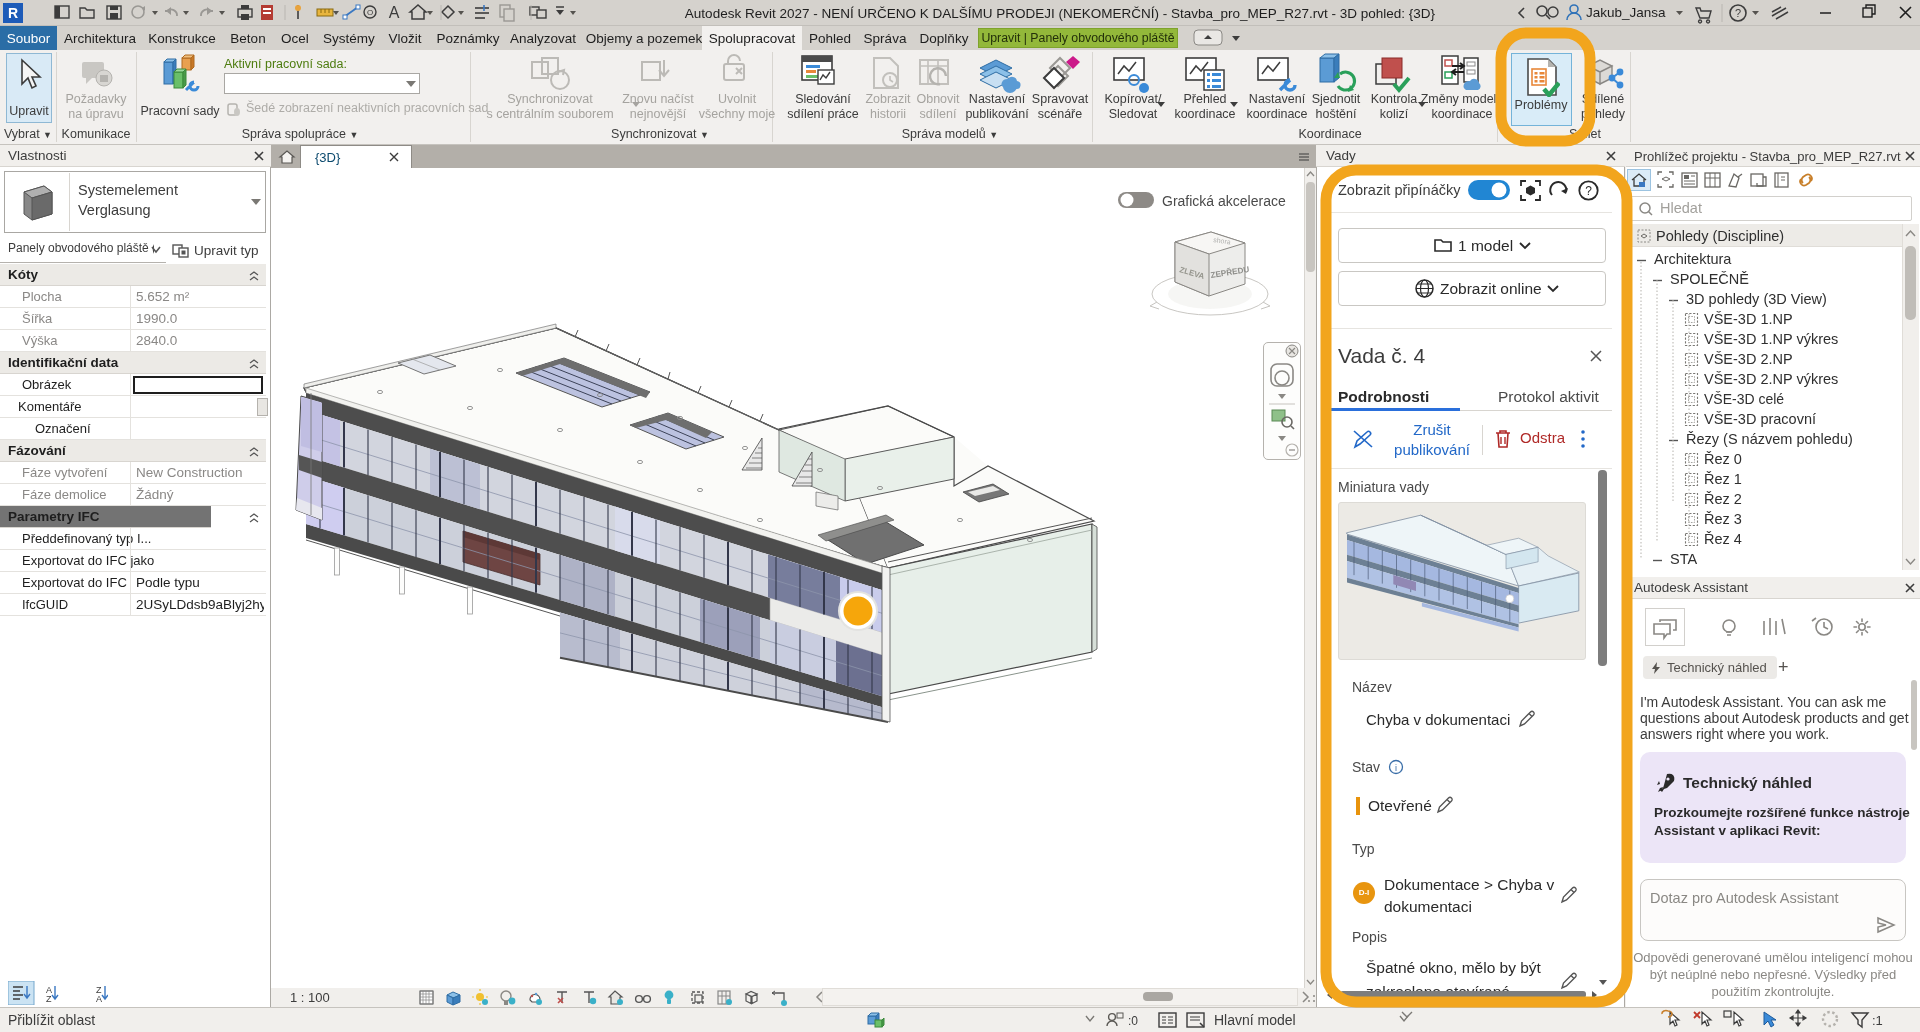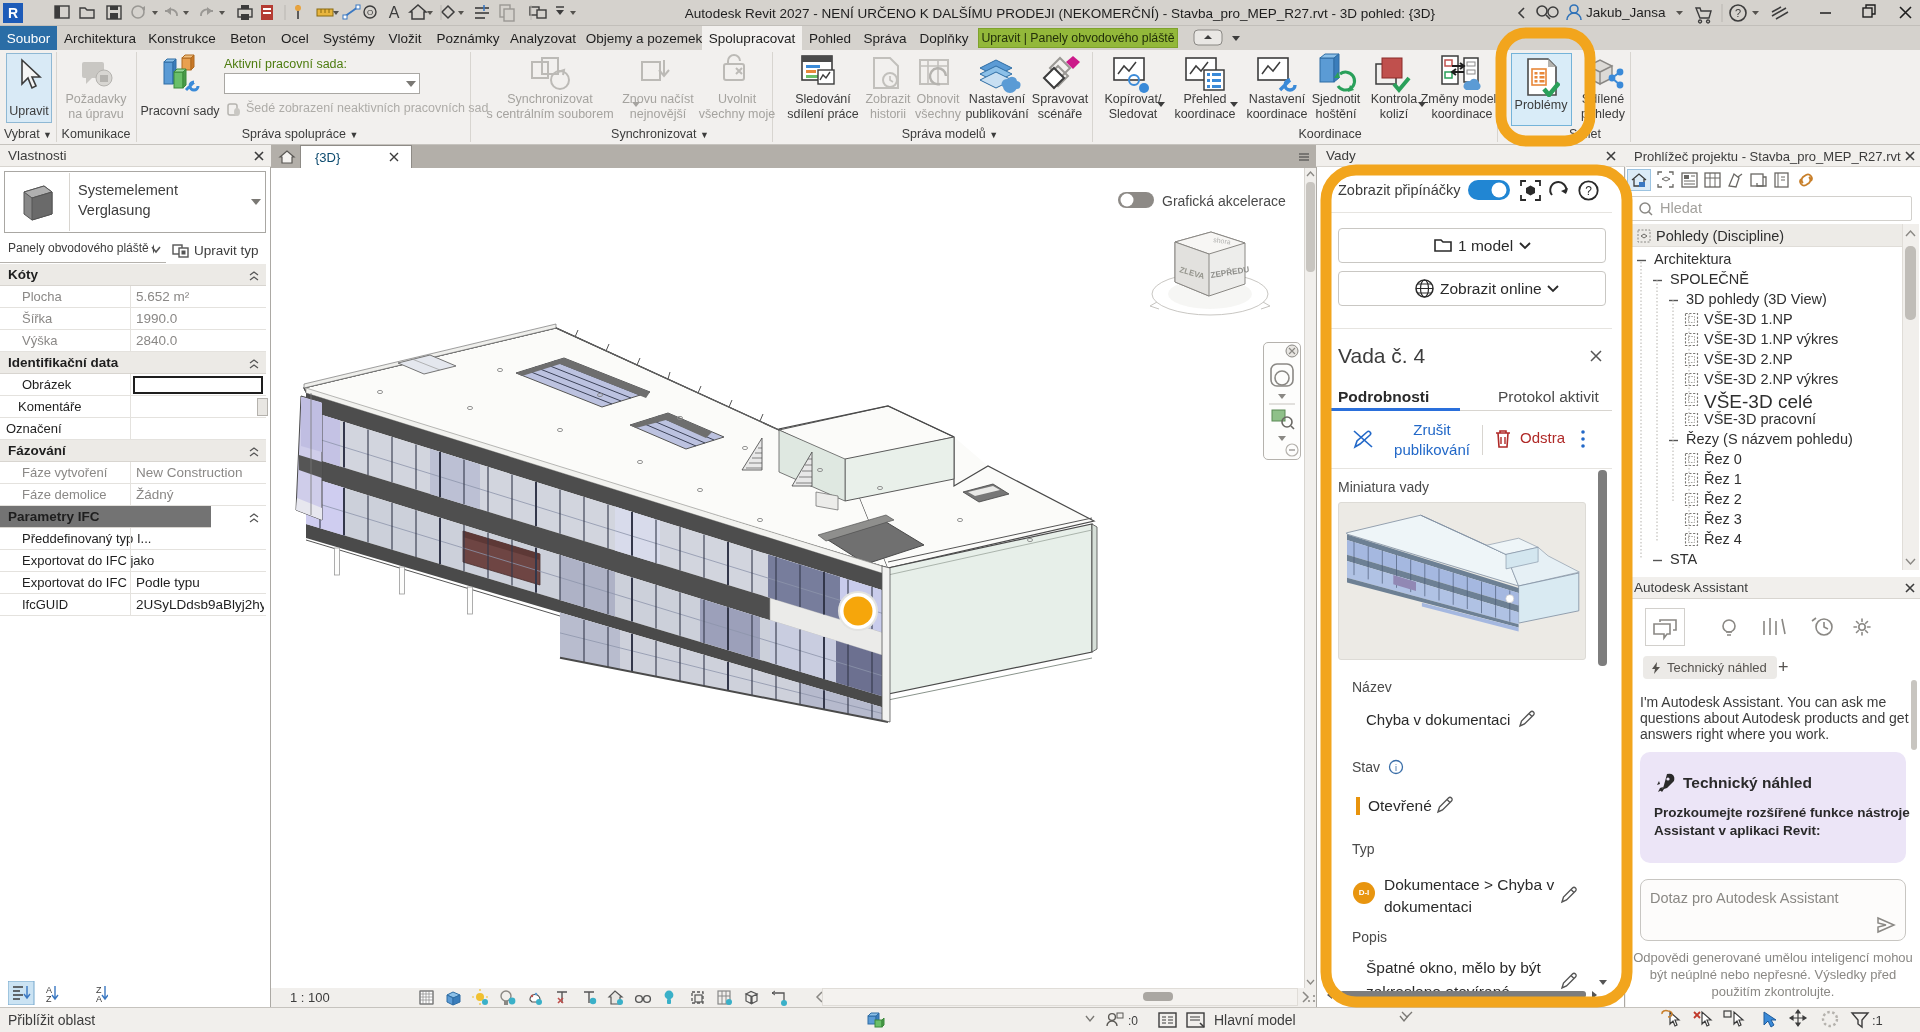--- a/index.html
+++ b/index.html
@@ -198,21 +198,21 @@
     <path d="M24,22 v4 l3,2" fill="none" stroke="#c2c0bc" stroke-width="1.6"></path>
   </svg>
 <div style="position:absolute;left:818px;top:92px;width:140px;text-align:center;font-size:12.5px;color:#a5a39f;">Zobrazit</div>
 <div style="position:absolute;left:818px;top:107px;width:140px;text-align:center;font-size:12.5px;color:#a5a39f;">historii</div>
 <svg class="abs" style="left:916px;top:54px;" width="44" height="40" viewBox="0 0 44 40">
     <rect x="4" y="6" width="28" height="24" fill="none" stroke="#c2c0bc" stroke-width="2"></rect>
     <path d="M4,12 h28 M12,6 v24 M22,6 v24" stroke="#c2c0bc" stroke-width="1.6"></path>
     <path d="M30,22 a8,8 0 1 0 -6,8" fill="none" stroke="#b5b3af" stroke-width="2.4"></path>
   </svg>
 <div style="position:absolute;left:868px;top:92px;width:140px;text-align:center;font-size:12.5px;color:#a5a39f;">Obnovit</div>
-<div style="position:absolute;left:868px;top:107px;width:140px;text-align:center;font-size:12.5px;color:#a5a39f;">všechny</div>
+<div style="position:absolute;left:868px;top:107px;width:140px;text-align:center;font-size:12.5px;color:#a5a39f;">sdílení</div>
 <svg class="abs" style="left:974px;top:54px;" width="48" height="42" viewBox="0 0 48 42">
     <path d="M6,14 l16,-8 l16,8 l-16,8 z" fill="#5b9bd5" stroke="#2e6da4"></path>
     <path d="M6,20 l16,-8 l16,8 l-16,8 z" fill="#8cc0e8" stroke="#2e6da4"></path>
     <path d="M6,26 l16,-8 l16,8 l-16,8 z" fill="#c8dff2" stroke="#2e6da4"></path>
     <circle cx="36" cy="32" r="7" fill="#5b9bd5"></circle>
     <path d="M30,34 a6,5 0 0 1 4,-9 a5,5 0 0 1 9,2 a4,4 0 0 1 -1,8 z" fill="#5b9bd5"></path>
   </svg>
 <div style="position:absolute;left:927px;top:92px;width:140px;text-align:center;font-size:12.5px;color:#3c3c3c;">Nastavení</div>
 <div style="position:absolute;left:927px;top:107px;width:140px;text-align:center;font-size:12.5px;color:#3c3c3c;">publikování</div>
 <svg class="abs" style="left:1036px;top:54px;" width="48" height="42" viewBox="0 0 48 42">
@@ -357,21 +357,21 @@
 <div style="position:absolute;left:0;top:352px;width:266px;height:22px;background:#eceae6;border-bottom:1px solid #d8d5d0;font-size:13.5px;font-weight:bold;color:#1e1e1e;padding:3px 0 0 8px;">Identifikační data</div>
 <svg class="abs" style="left:248px;top:358px;" width="12" height="12" viewBox="0 0 12 12">
     <path d="M2,5 l4,-3 l4,3 M2,10 l4,-3 l4,3" fill="none" stroke="#555" stroke-width="1.2"></path>
   </svg>
 <div style="position:absolute;left:0;top:374px;width:266px;height:22px;background:#fff;border-bottom:1px solid #e4e2de;font-size:13px;color:#1e1e1e;padding:3px 126px 0 22px;overflow:hidden;white-space:nowrap;">Obrázek</div>
 <div style="position:absolute;left:130px;top:374px;width:1px;height:22px;background:#e4e2de;"></div>
 <div style="position:absolute;left:133px;top:376px;width:130px;height:18px;background:#fff;border:2px solid #1e1e1e;"></div>
 <div style="position:absolute;left:0;top:396px;width:266px;height:22px;background:#fff;border-bottom:1px solid #e4e2de;font-size:13px;color:#1e1e1e;padding:3px 126px 0 18px;overflow:hidden;white-space:nowrap;">Komentáře</div>
 <div style="position:absolute;left:130px;top:396px;width:1px;height:22px;background:#e4e2de;"></div>
 <div style="position:absolute;left:257px;top:398px;width:11px;height:18px;background:#e8e6e2;border:1px solid #b5b2ad;"></div>
-<div style="position:absolute;left:0;top:418px;width:266px;height:22px;background:#fff;border-bottom:1px solid #e4e2de;font-size:13px;color:#1e1e1e;padding:3px 126px 0 6px;overflow:hidden;white-space:nowrap;">Označení</div>
+<div style="position:absolute;left:0;top:418px;width:266px;height:22px;background:#fff;border-bottom:1px solid #e4e2de;font-size:13px;color:#1e1e1e;padding:3px 126px 0 35px;overflow:hidden;white-space:nowrap;">Označení</div>
 <div style="position:absolute;left:130px;top:418px;width:1px;height:22px;background:#e4e2de;"></div>
 <div style="position:absolute;left:0;top:440px;width:266px;height:22px;background:#eceae6;border-bottom:1px solid #d8d5d0;font-size:13.5px;font-weight:bold;color:#1e1e1e;padding:3px 0 0 8px;">Fázování</div>
 <svg class="abs" style="left:248px;top:446px;" width="12" height="12" viewBox="0 0 12 12">
     <path d="M2,5 l4,-3 l4,3 M2,10 l4,-3 l4,3" fill="none" stroke="#555" stroke-width="1.2"></path>
   </svg>
 <div style="position:absolute;left:0;top:462px;width:266px;height:22px;background:#fff;border-bottom:1px solid #e4e2de;font-size:13px;color:#8a8886;padding:3px 126px 0 22px;overflow:hidden;white-space:nowrap;">Fáze vytvoření</div>
 <div style="position:absolute;left:130px;top:462px;width:1px;height:22px;background:#e4e2de;"></div>
 <div style="position:absolute;left:136px;top:465px;width:128px;height:18px;font-size:13.5px;color:#8a8886;overflow:hidden;white-space:nowrap;">New Construction</div>
 <div style="position:absolute;left:0;top:484px;width:266px;height:22px;background:#fff;border-bottom:1px solid #e4e2de;font-size:13px;color:#8a8886;padding:3px 126px 0 22px;overflow:hidden;white-space:nowrap;">Fáze demolice</div>
 <div style="position:absolute;left:130px;top:484px;width:1px;height:22px;background:#e4e2de;"></div>
@@ -889,21 +889,21 @@
 <div style="position:absolute;left:1704px;top:351px;width:200px;height:18px;font-size:14.5px;color:#2f2f2f;white-space:nowrap;">VŠE-3D 2.NP</div>
 <svg class="abs" style="left:1684px;top:372px;" width="15" height="15" viewBox="0 0 15 15">
     <rect x="1.5" y="1.5" width="12" height="12" fill="none" stroke="#7a7874" stroke-width="1.1" stroke-dasharray="2.2,1.6"></rect>
     <rect x="4.5" y="4.5" width="6" height="6" fill="none" stroke="#9a9894" stroke-width="0.9" stroke-dasharray="1.6,1.2"></rect>
   </svg>
 <div style="position:absolute;left:1704px;top:371px;width:200px;height:18px;font-size:14.5px;color:#2f2f2f;white-space:nowrap;">VŠE-3D 2.NP výkres</div>
 <svg class="abs" style="left:1684px;top:392px;" width="15" height="15" viewBox="0 0 15 15">
     <rect x="1.5" y="1.5" width="12" height="12" fill="none" stroke="#7a7874" stroke-width="1.1" stroke-dasharray="2.2,1.6"></rect>
     <rect x="4.5" y="4.5" width="6" height="6" fill="none" stroke="#9a9894" stroke-width="0.9" stroke-dasharray="1.6,1.2"></rect>
   </svg>
-<div style="position:absolute;left:1704px;top:391px;width:200px;height:18px;font-size:19px;color:#2f2f2f;white-space:nowrap;">VŠE-3D celé</div>
+<div style="position:absolute;left:1704px;top:391px;width:200px;height:18px;font-size:14px;color:#2f2f2f;white-space:nowrap;">VŠE-3D celé</div>
 <svg class="abs" style="left:1684px;top:412px;" width="15" height="15" viewBox="0 0 15 15">
     <rect x="1.5" y="1.5" width="12" height="12" fill="none" stroke="#7a7874" stroke-width="1.1" stroke-dasharray="2.2,1.6"></rect>
     <rect x="4.5" y="4.5" width="6" height="6" fill="none" stroke="#9a9894" stroke-width="0.9" stroke-dasharray="1.6,1.2"></rect>
   </svg>
 <div style="position:absolute;left:1704px;top:411px;width:200px;height:18px;font-size:14.5px;color:#2f2f2f;white-space:nowrap;">VŠE-3D pracovní</div>
 <svg class="abs" style="left:1668px;top:435px;" width="11" height="11" viewBox="0 0 11 11">
     <line x1="1" y1="5.5" x2="10" y2="5.5" stroke="#555" stroke-width="1.4"></line>
   </svg>
 <div style="position:absolute;left:1686px;top:431px;width:200px;height:18px;font-size:14.5px;color:#2f2f2f;white-space:nowrap;">Řezy (S názvem pohledu)</div>
 <svg class="abs" style="left:1684px;top:452px;" width="15" height="15" viewBox="0 0 15 15">

